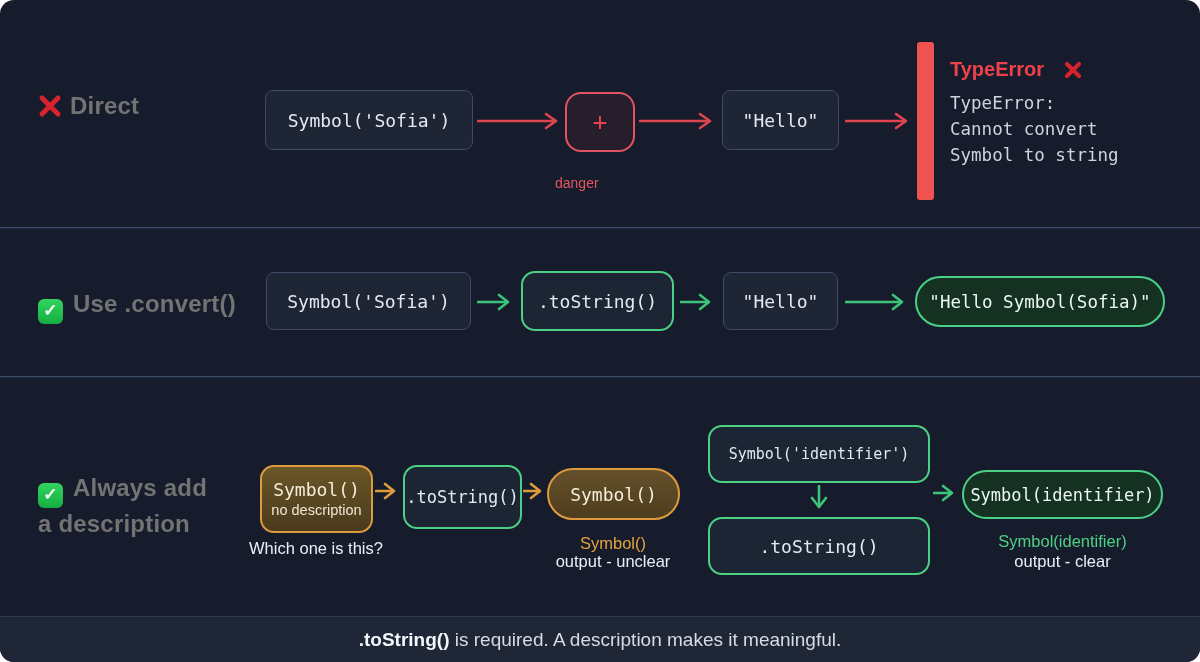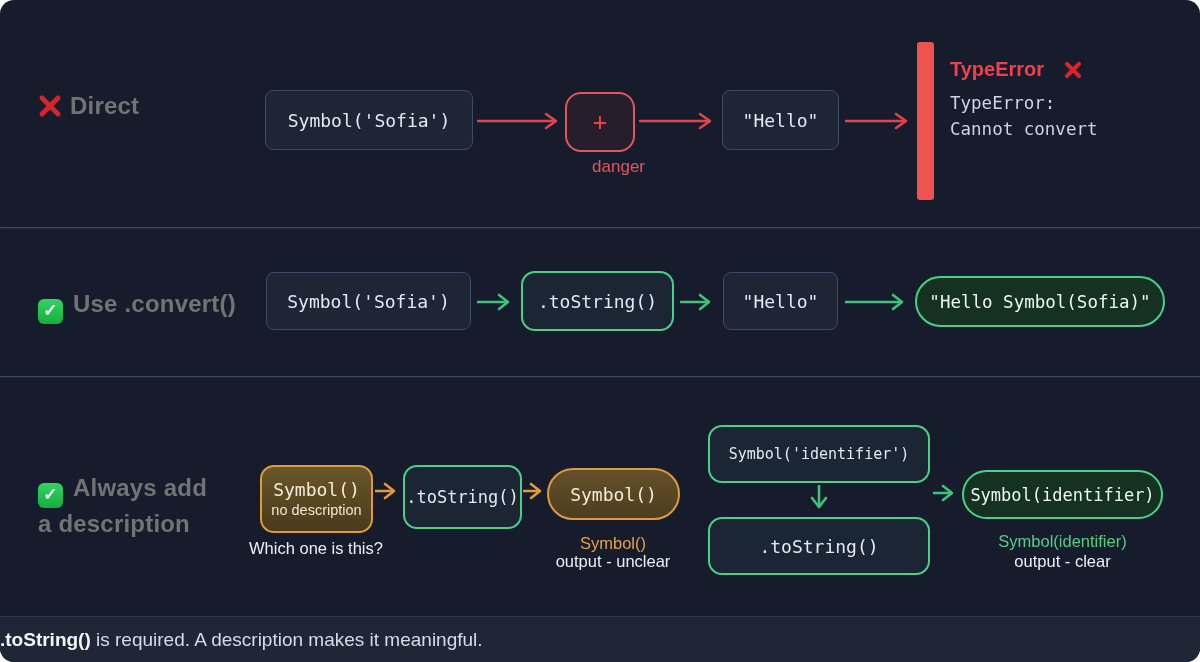--- a/index.html
+++ b/index.html
@@ -64,38 +64,38 @@
     display:flex; align-items:center; justify-content:center;
     border-radius:999px;
     font-family:"DejaVu Sans Mono", monospace;
   }
   .pill.green { background:#153122; border:2px solid #4bd185; color:#ecf8f0; font-size:17.5px; }
   .pill.orange {
     background:linear-gradient(180deg,#64502a,#4e3d1e);
     border:2.5px solid #dd9a3e; color:#f4edda; font-size:18px;
   }
 
-  .danger-label { color:#e25560; font-size:17px; text-align:right; }
+  .danger-label { color:#e25560; font-size:14px; text-align:left;margin-top:18px; }
   .err-title { color:#ef4149; font-size:20px; font-weight:700; display:flex; align-items:center; gap:20px; }
   .err-lines {
     font-family:"DejaVu Sans Mono", monospace;
     color:#ccd3e1; font-size:17.5px; line-height:26px;
   }
   .wall { background:#ef5350; border-radius:3px; }
 
   .caption { text-align:center; font-size:16.5px; line-height:19px; }
   .cap-white  { color:#eaeef5; }
   .cap-orange { color:#e5a33f; }
   .cap-green  { color:#4fd183; }
 
   
   .footer {
     position:absolute; left:0; top:616px; width:1200px; height:46px;
     background:#1f2737; border-top:1px solid #2c3850;
-    display:flex; align-items:center; justify-content:flex-start;
+    display:flex; align-items:center; justify-content:center;
     font-size:19px; color:#d5dce8;
   }
   .footer .b { font-weight:700; color:#f3f6fa; }
 </style>
 </head>
 <body>
 
 <div class="card">
 
   <div class="divider" style="top:227px"></div>
@@ -143,20 +143,21 @@
     <span>TypeError</span>
     <span>
       <svg width="18" height="18" viewBox="0 0 24 24" style="display:block">
           <path d="M4 4 L20 20 M20 4 L4 20" stroke="#d7232e" stroke-width="5.5" stroke-linecap="round" fill="none"></path>
         </svg>
     </span>
   </div>
   <div class="abs err-lines" style="left:950px; top:90px">
     <div>TypeError:</div>
     <div>Cannot convert</div>
+    <div>Symbol to string</div>
   </div>
 
   <div class="abs row-label" style="left:38px; top:288px; width:240px">
     <span class="check-icon"></span><span>Use .convert()</span>
   </div>
 
   <div class="abs box" style="left:266px; top:272px; width:205px; height:58px">
     <span>Symbol('Sofia')</span>
   </div>
 

